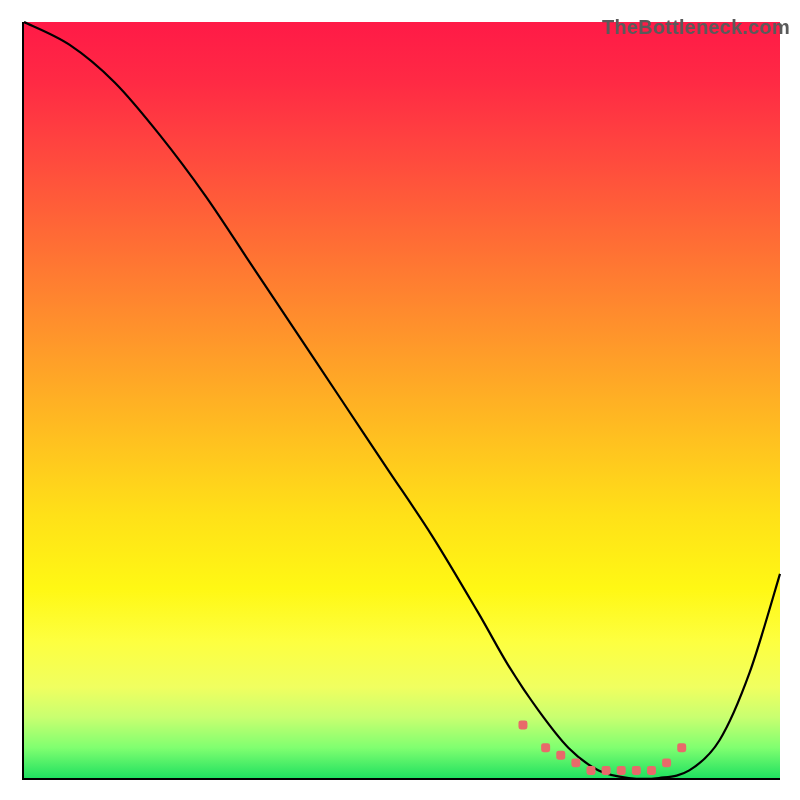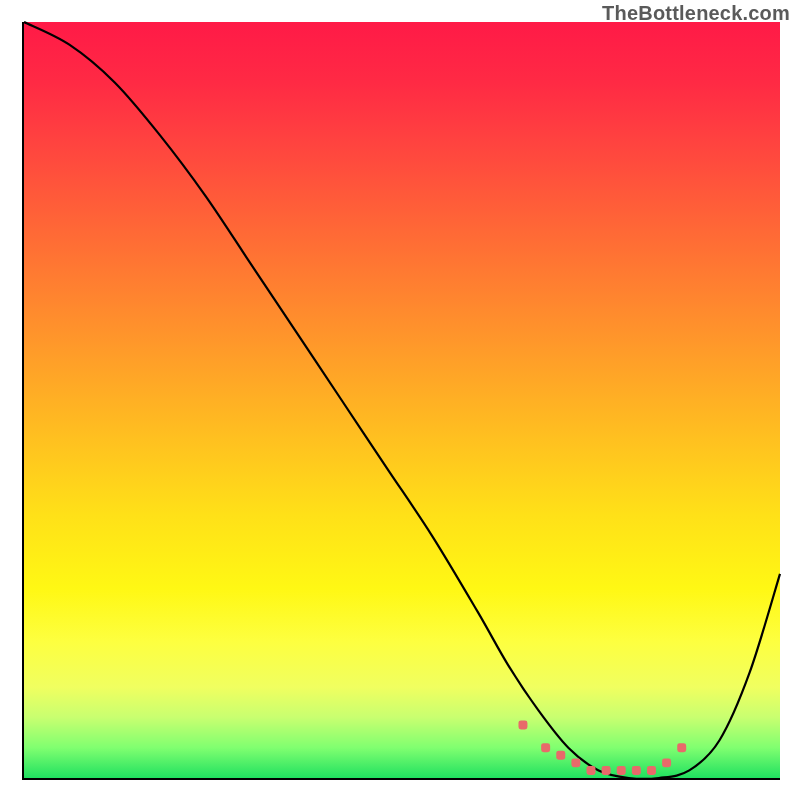--- a/index.html
+++ b/index.html
@@ -28,21 +28,21 @@
       #80ff70 96%,
       #20e060 100%
     );
     border: 2px solid #000;
     border-top: none;
     border-right: none;
   }
 
   .watermark {
     position: absolute;
-    top: 2px;
+    top: 16px;
     right: 10px;
     font-size: 20px;
     font-weight: bold;
     color: #5a5a5a;
     letter-spacing: 0.2px;
   }
 
   svg.curve {
     position: absolute;
     left: 0; top: 0;

